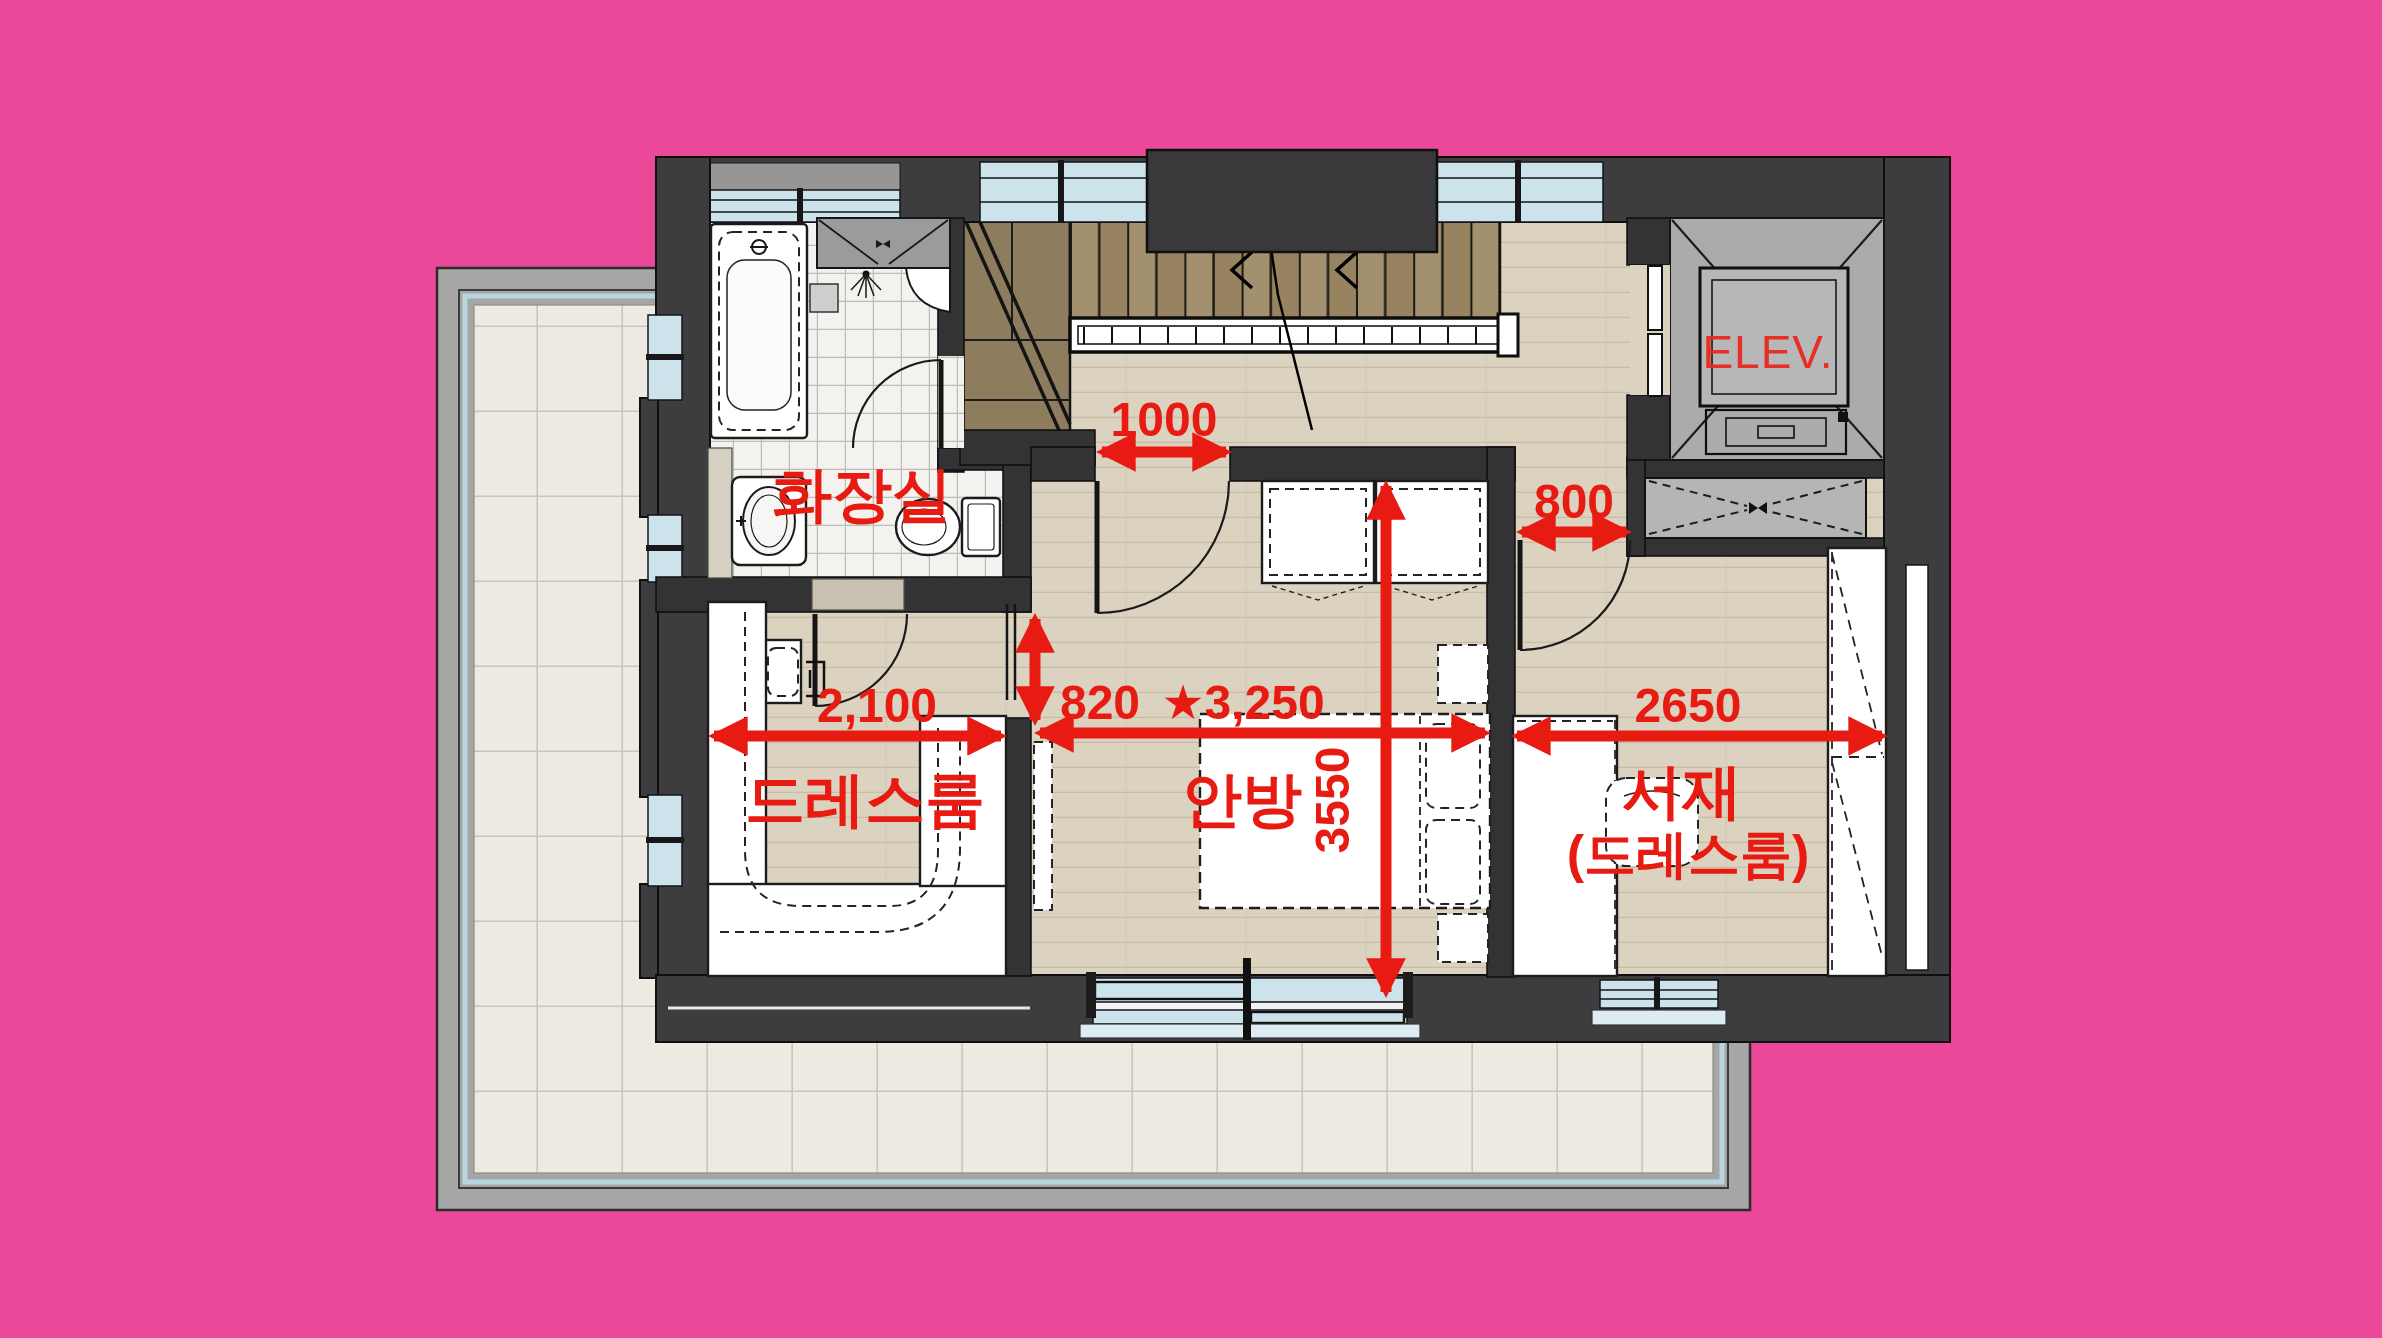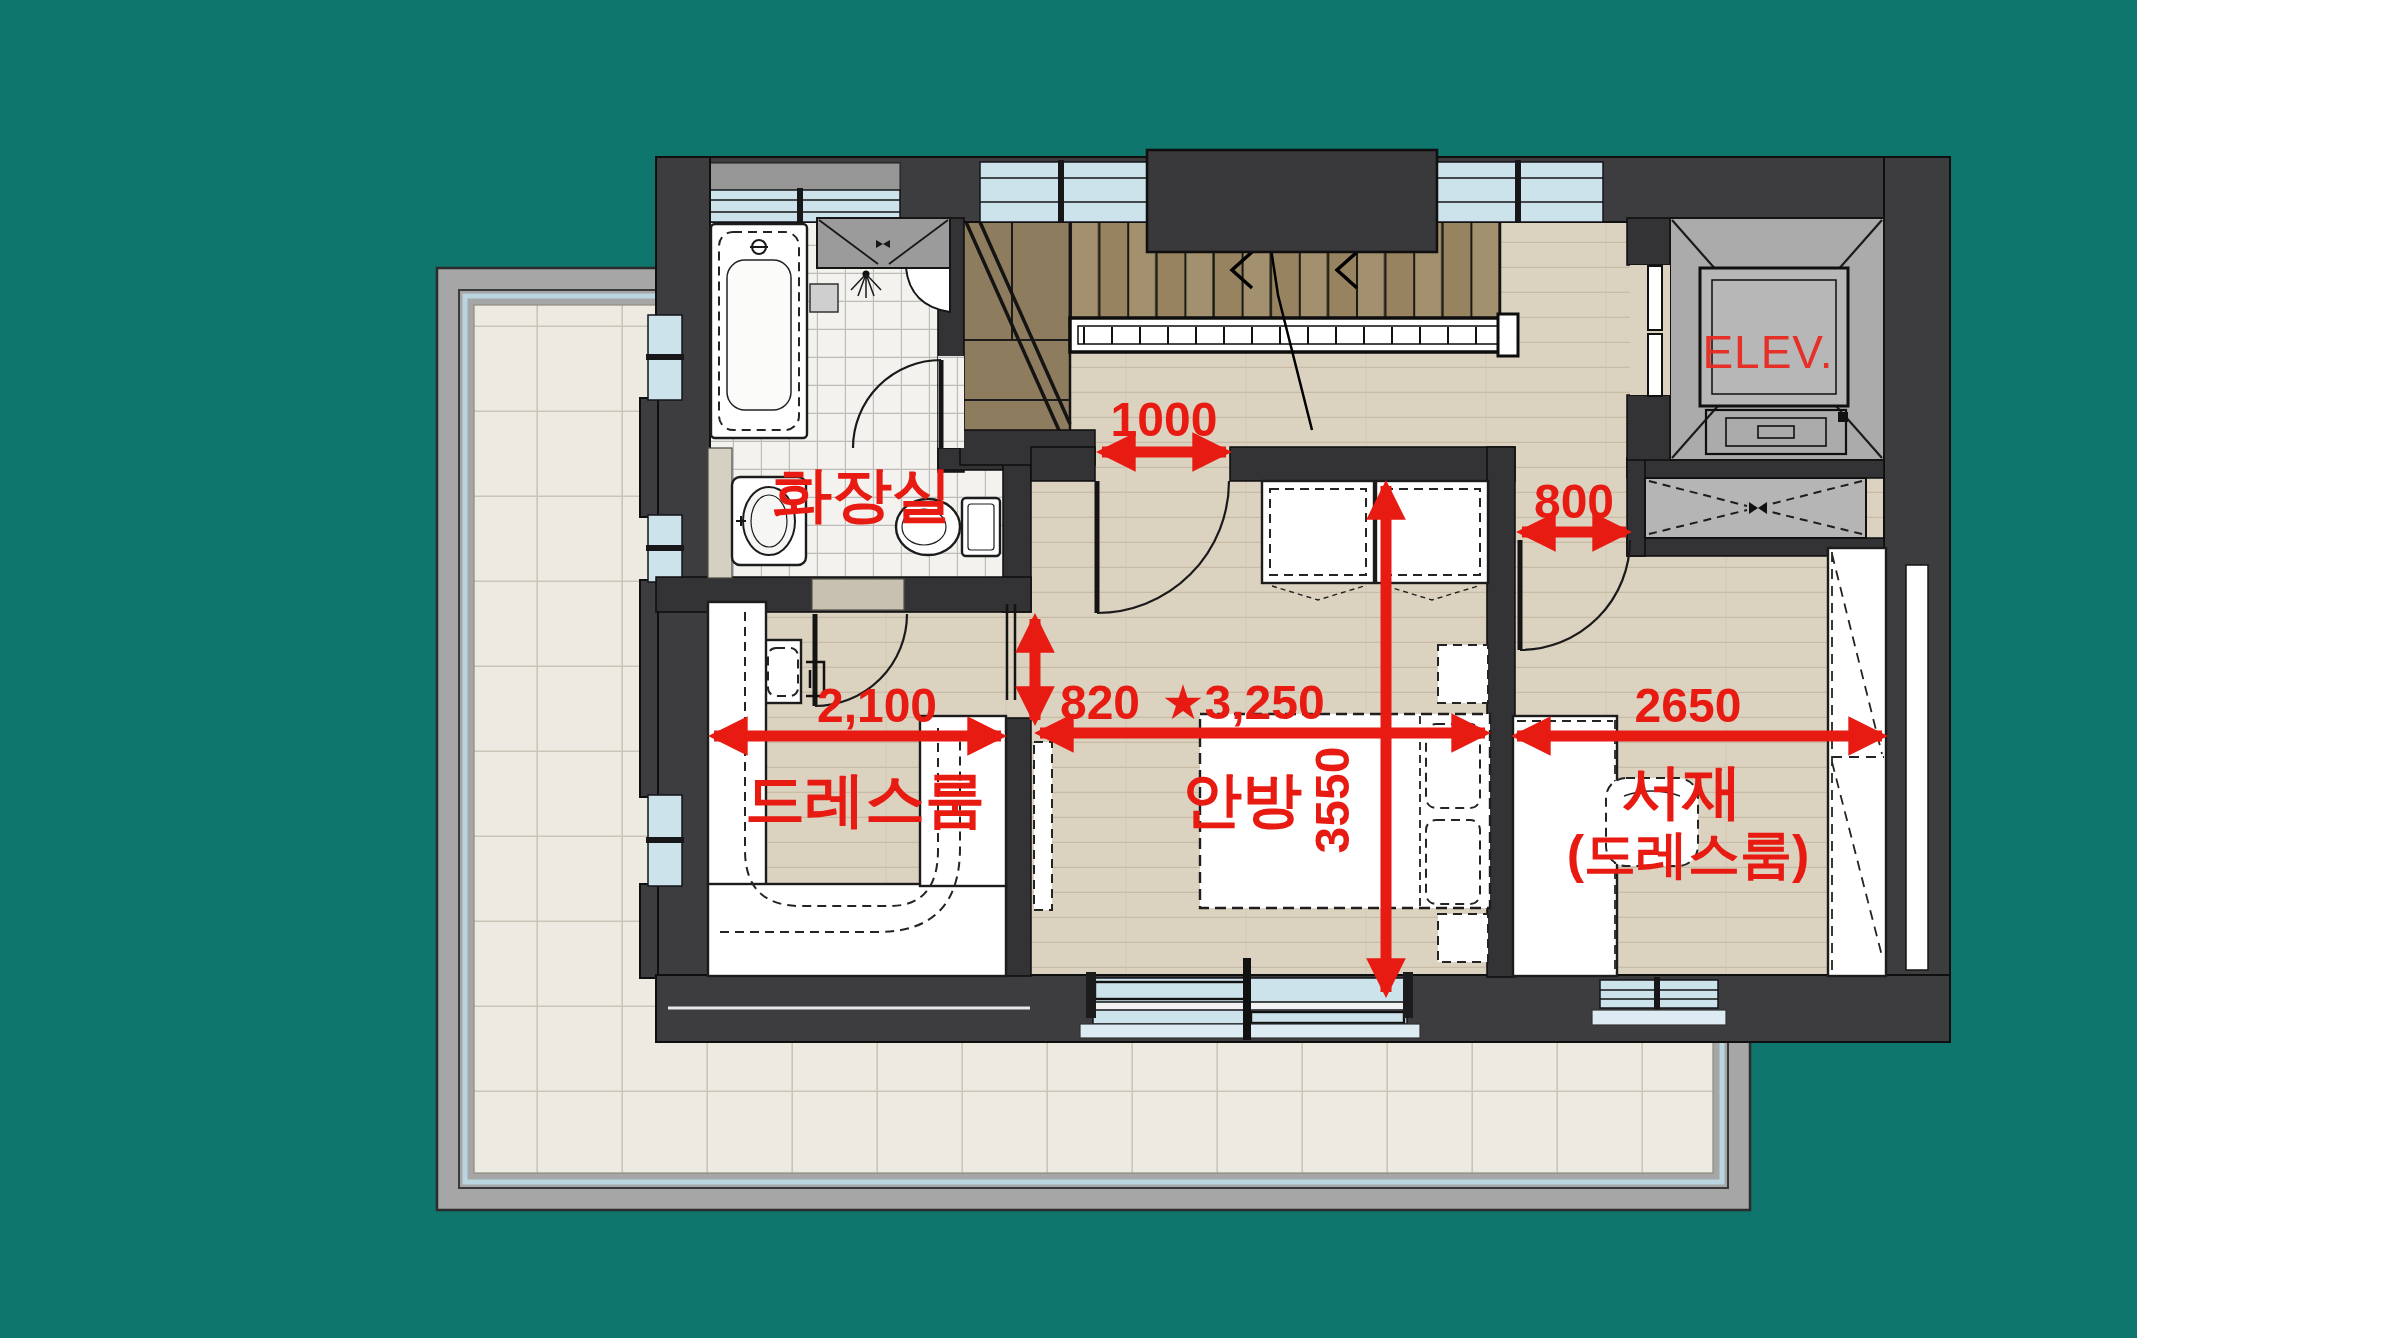--- a/index.html
+++ b/index.html
@@ -1,16 +1,16 @@
 <!DOCTYPE html>
 <html><head>
 <meta charset="utf-8">
 <style>
   html,body{margin:0;padding:0;background:#ffffff;}
-  .stage{width:2137px;height:1338px;position:relative;background:#0f766e;}
+  .stage{width:2382px;height:1338px;position:relative;background:#ec4899;}
   svg{display:block;}
   text{font-family:"Liberation Sans","DejaVu Sans",sans-serif;}
   .dim{stroke:#e81b12;stroke-width:11;fill:none;}
   .dimtext{fill:#e81b12;font-weight:bold;font-size:48px;}
   .rlabel{fill:#e81b12;font-weight:bold;font-size:60px;}
   .rlabel-sm{fill:#e81b12;font-weight:bold;font-size:52px;}
   .elevtext{fill:#e82820;font-weight:400;font-size:46px;letter-spacing:1px;opacity:.95;}
   .wall{fill:#333335;stroke:#0e0e0e;stroke-width:1.5;}
   .extwall{fill:#3d3d3f;stroke:#0f0f0f;stroke-width:2;}
   .winblue{fill:#cde3eb;}

